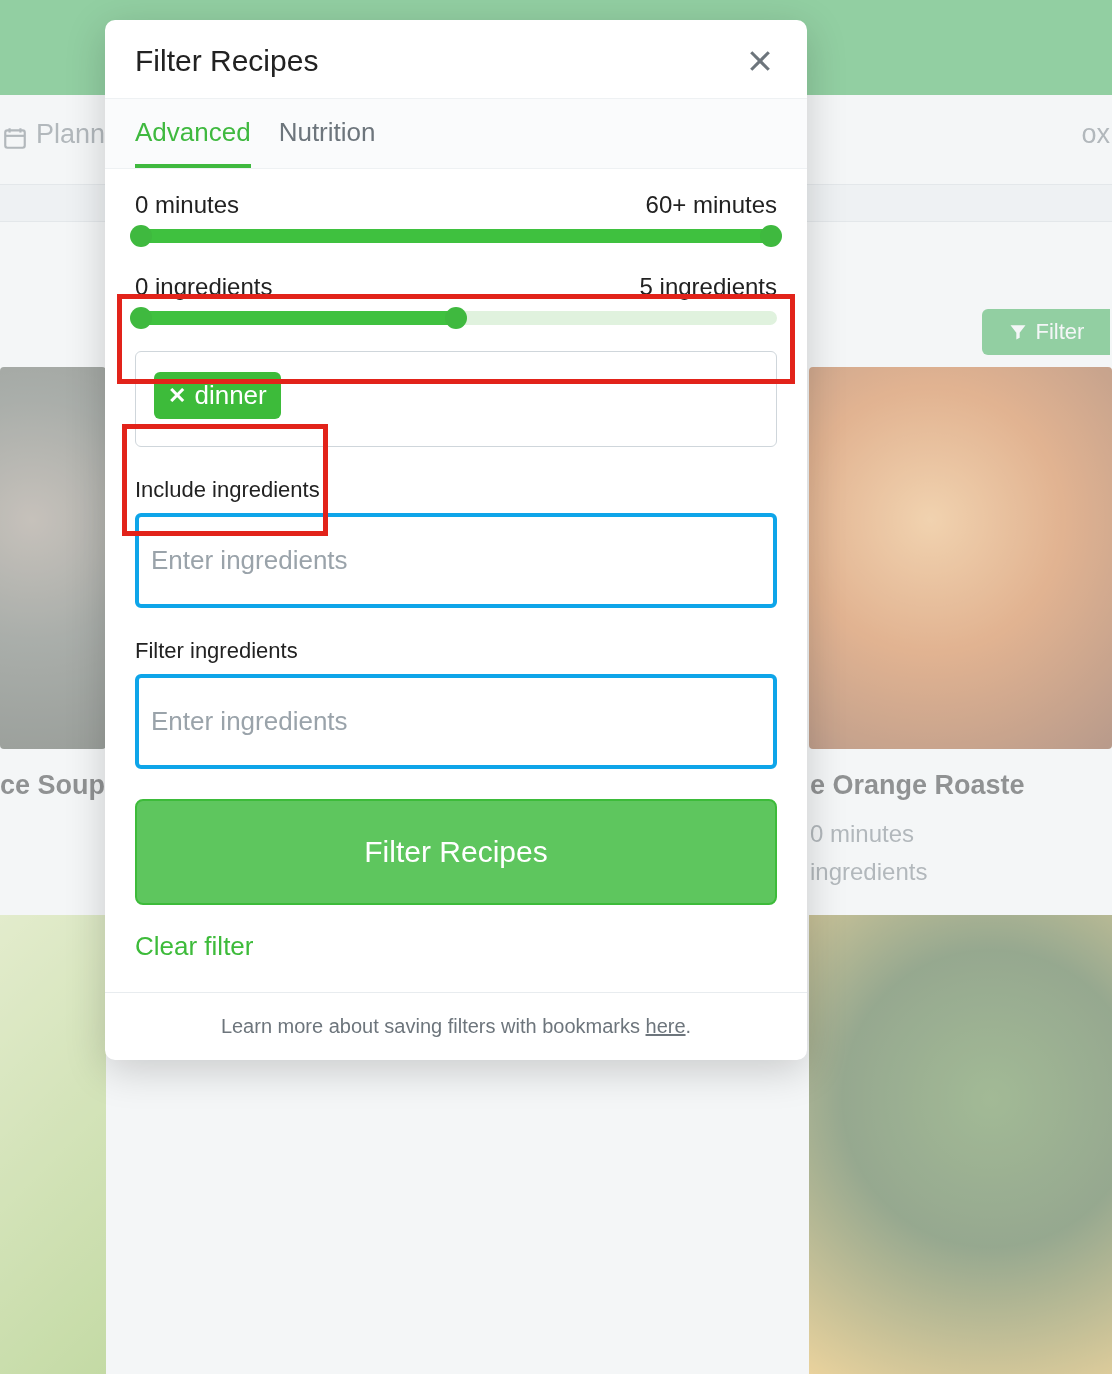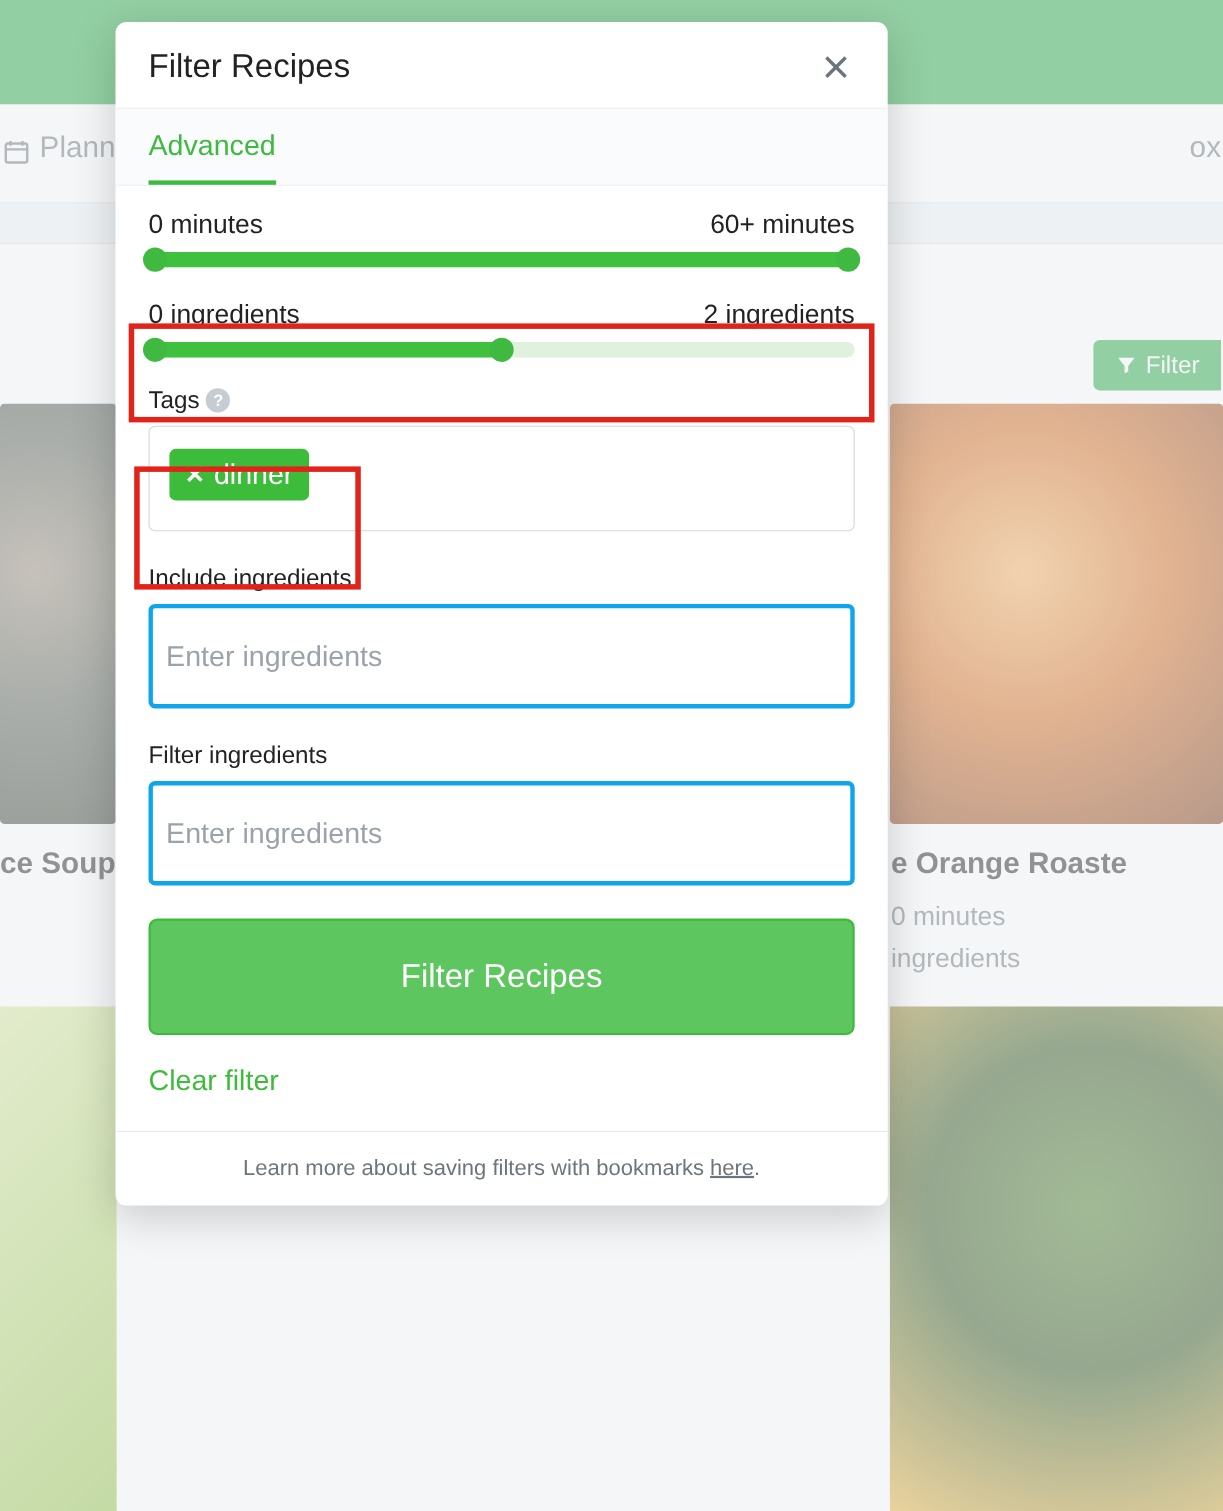--- a/index.html
+++ b/index.html
@@ -7,21 +7,21 @@
   body { position: relative; background: #fff; }
 
   
   .bg-topbar { position: absolute; top: 0; left: 0; right: 0; height: 95px; background: #27a844; }
   .bg-navrow { position: absolute; top: 95px; left: 0; right: 0; height: 90px; background: #fff; border-bottom: 1px solid #d9dee2; }
   .bg-navrow .nav-icon { position: absolute; left: 2px; top: 30px; color: #6d757c; font-size: 28px; }
   .bg-navrow .nav-text { position: absolute; left: 36px; top: 24px; font-size: 27px; color: #6d757c; }
   .bg-subrow { position: absolute; top: 185px; left: 0; right: 0; height: 37px; background: linear-gradient(#f1f3f5,#f1f3f5); border-bottom: 1px solid #d9dee2; }
   .bg-white2 { position: absolute; top: 222px; left: 0; right: 0; height: 75px; background: #fff; }
 
-  .bg-filterbtn { position: absolute; top: 309px; right: 2px; width: 116px; height: 46px; background: #27a844; color: #fff; border-radius: 6px 0 0 6px; display: flex; align-items: center; justify-content: center; font-size: 22px; font-weight: 500; gap: 8px; }
+  .bg-filterbtn { position: absolute; top: 309px; right: 2px; width: 128px; height: 46px; background: #27a844; color: #fff; border-radius: 6px 0 0 6px; display: flex; align-items: center; justify-content: center; font-size: 22px; font-weight: 500; gap: 8px; }
   .bg-filterbtn svg { width: 20px; height: 20px; fill: #fff; }
 
   .bg-recipe-left .img { position: absolute; left: 0; top: 367px; width: 106px; height: 382px; background: radial-gradient(circle at 30% 40%, #9a8a7a 0%, #5b6055 50%, #3a4034 100%); border-radius: 4px; }
   .bg-recipe-left .title { position: absolute; left: 0; top: 770px; font-size: 27px; font-weight: 600; color: #222; }
   .bg-recipe-left .img2 { position: absolute; left: 0; top: 915px; width: 106px; height: 459px; background: linear-gradient(135deg,#d8e8a0,#95c24a); }
 
   .bg-recipe-right .img { position: absolute; right: 0; top: 367px; width: 303px; height: 382px; background: radial-gradient(circle at 40% 40%, #f8b060 0%, #d66b1e 45%, #7a3410 100%); border-radius: 4px; }
   .bg-recipe-right .title { position: absolute; left: 810px; top: 770px; font-size: 27px; font-weight: 600; color: #222; white-space: nowrap; }
   .bg-recipe-right .meta1 { position: absolute; left: 810px; top: 820px; font-size: 24px; color: #6d757c; }
   .bg-recipe-right .meta2 { position: absolute; left: 810px; top: 858px; font-size: 24px; color: #6d757c; }
@@ -113,20 +113,21 @@
     <div class="close-x">
       <svg viewBox="0 0 24 24">
           <line x1="5" y1="5" x2="19" y2="19"></line>
           <line x1="19" y1="5" x2="5" y2="19"></line>
         </svg>
     </div>
   </div>
 
   <div class="tabs">
     <div class="tab active">Advanced</div>
+    <div class="tab">Nutrition</div>
   </div>
 
   <div class="modal-body">
 
     
     <div class="slider-block">
       <div class="slider-labels">
         <span>0 minutes</span>
         <span>60+ minutes</span>
       </div>
@@ -134,34 +135,30 @@
         <div class="slider-fill" style="width:100%;"></div>
         <div class="slider-handle" style="left:1%;"></div>
         <div class="slider-handle" style="left:99%;"></div>
       </div>
     </div>
 
     
     <div class="slider-block" style="padding-top:4px;">
       <div class="slider-labels">
         <span>0 ingredients</span>
-        <span>2 ingredients</span>
+        <span>5 ingredients</span>
       </div>
       <div class="slider-track">
         <div class="slider-fill" style="width:50%;"></div>
         <div class="slider-handle" style="left:1%;"></div>
         <div class="slider-handle" style="left:50%;"></div>
       </div>
     </div>
 
     
-    <div class="field-label">
-      <span>Tags</span>
-      <span class="help-badge">?</span>
-    </div>
     <div class="tag-input">
       <div class="tag-chip">
         <span class="chip-x">✕</span>
         <span>dinner</span>
       </div>
     </div>
 
     
     <div class="field-label">Include ingredients</div>
     <input class="text-input" type="text" placeholder="Enter ingredients" style="">

